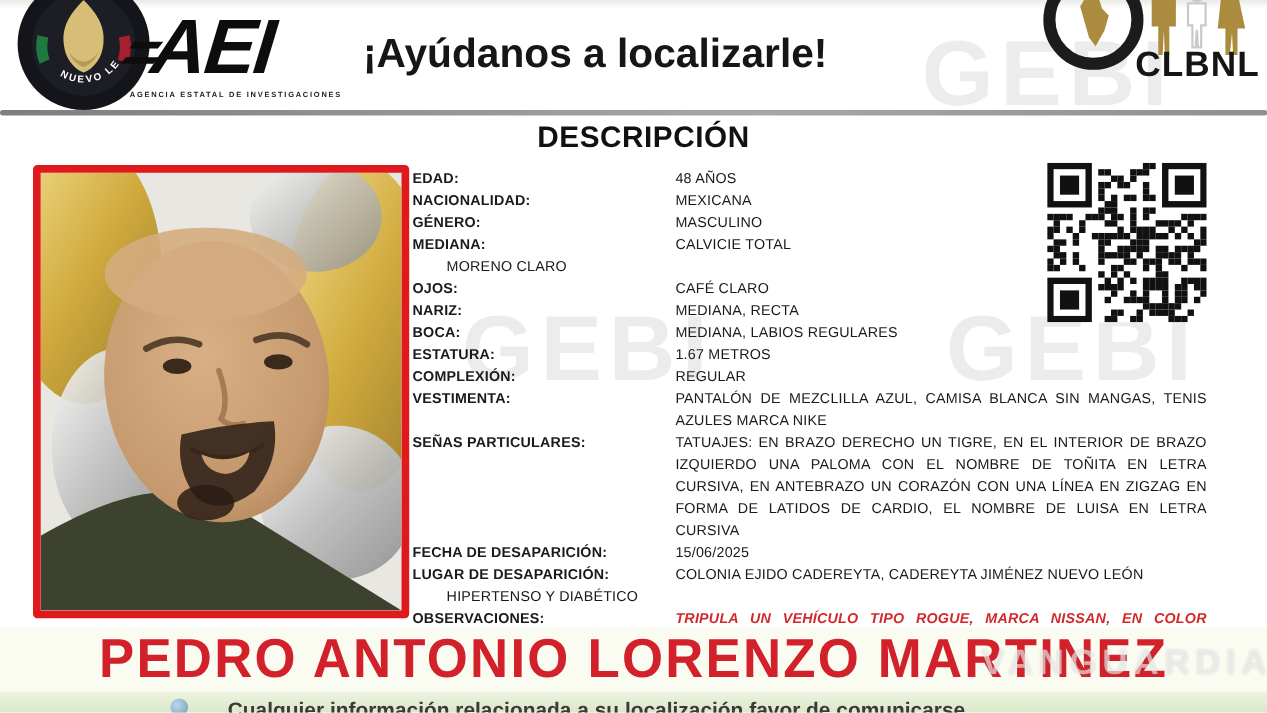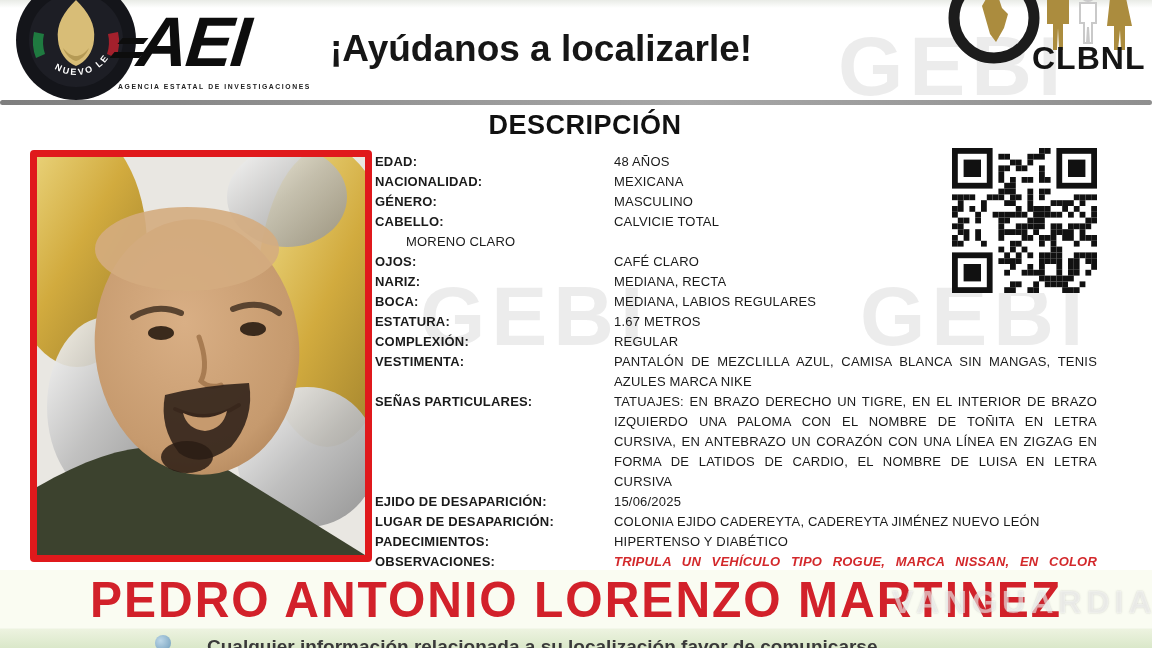--- a/index.html
+++ b/index.html
@@ -165,21 +165,21 @@
       </div>
     <div class="frow">
         <div class="flabel">NACIONALIDAD:</div>
         <div class="fvalue">MEXICANA</div>
       </div>
     <div class="frow">
         <div class="flabel">GÉNERO:</div>
         <div class="fvalue">MASCULINO</div>
       </div>
     <div class="frow">
-        <div class="flabel">CABELLO:</div>
+        <div class="flabel">MEDIANA:</div>
         <div class="fvalue">CALVICIE TOTAL</div>
       </div>
     <div class="frow">
         <div class="fvalue">MORENO CLARO</div>
       </div>
     <div class="frow">
         <div class="flabel">OJOS:</div>
         <div class="fvalue">CAFÉ CLARO</div>
       </div>
     <div class="frow">
@@ -200,29 +200,28 @@
       </div>
     <div class="frow multi">
         <div class="flabel">VESTIMENTA:</div>
         <div class="fvalue">PANTALÓN DE MEZCLILLA AZUL, CAMISA BLANCA SIN MANGAS, TENIS AZULES MARCA NIKE</div>
       </div>
     <div class="frow multi">
         <div class="flabel">SEÑAS PARTICULARES:</div>
         <div class="fvalue">TATUAJES: EN BRAZO DERECHO UN TIGRE, EN EL INTERIOR DE BRAZO IZQUIERDO UNA PALOMA CON EL NOMBRE DE TOÑITA EN LETRA CURSIVA, EN ANTEBRAZO UN CORAZÓN CON UNA LÍNEA EN ZIGZAG EN FORMA DE LATIDOS DE CARDIO, EL NOMBRE DE LUISA EN LETRA CURSIVA</div>
       </div>
     <div class="frow">
-        <div class="flabel">EJIDO DE DESAPARICIÓN:</div>
+        <div class="flabel">FECHA DE DESAPARICIÓN:</div>
         <div class="fvalue">15/06/2025</div>
       </div>
     <div class="frow">
         <div class="flabel">LUGAR DE DESAPARICIÓN:</div>
         <div class="fvalue">COLONIA EJIDO CADEREYTA, CADEREYTA JIMÉNEZ NUEVO LEÓN</div>
       </div>
     <div class="frow">
-        <div class="flabel">PADECIMIENTOS:</div>
         <div class="fvalue">HIPERTENSO Y DIABÉTICO</div>
       </div>
     <div class="frow multi">
         <div class="flabel">OBSERVACIONES:</div>
         <div class="fvalue hl">TRIPULA UN VEHÍCULO TIPO ROGUE, MARCA NISSAN, EN COLOR BLANCO, CON PLACAS DE CIRCULACIÓN B58TLR2 DEL ESTADO DE TAMAULIPAS</div>
       </div>
   </div>
 
   <div class="abs qr"><svg id="qrsvg" width="145" height="145" viewBox="0 0 145 145">
         <rect x="87" y="0" width="5.8" height="5.8" fill="#111"></rect>

